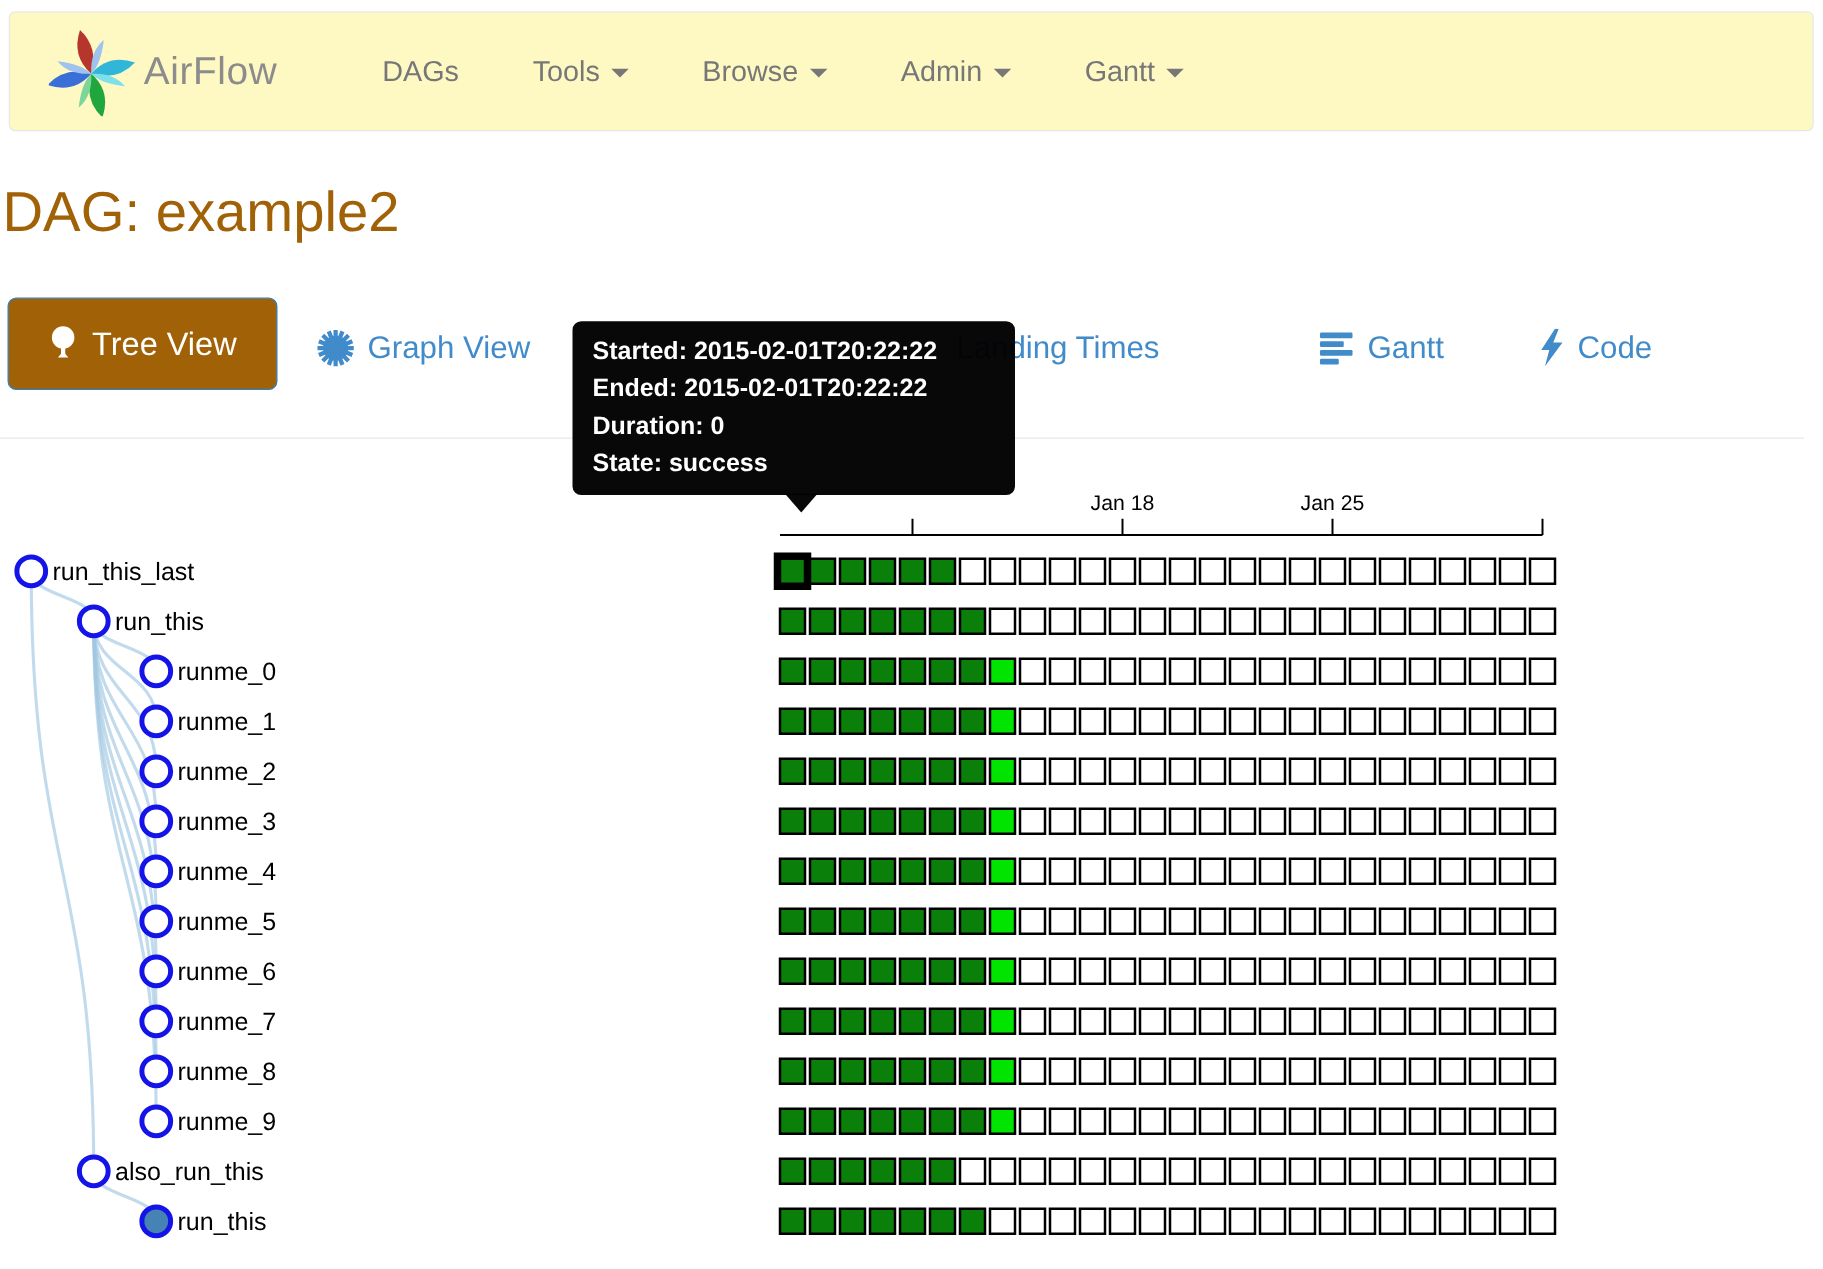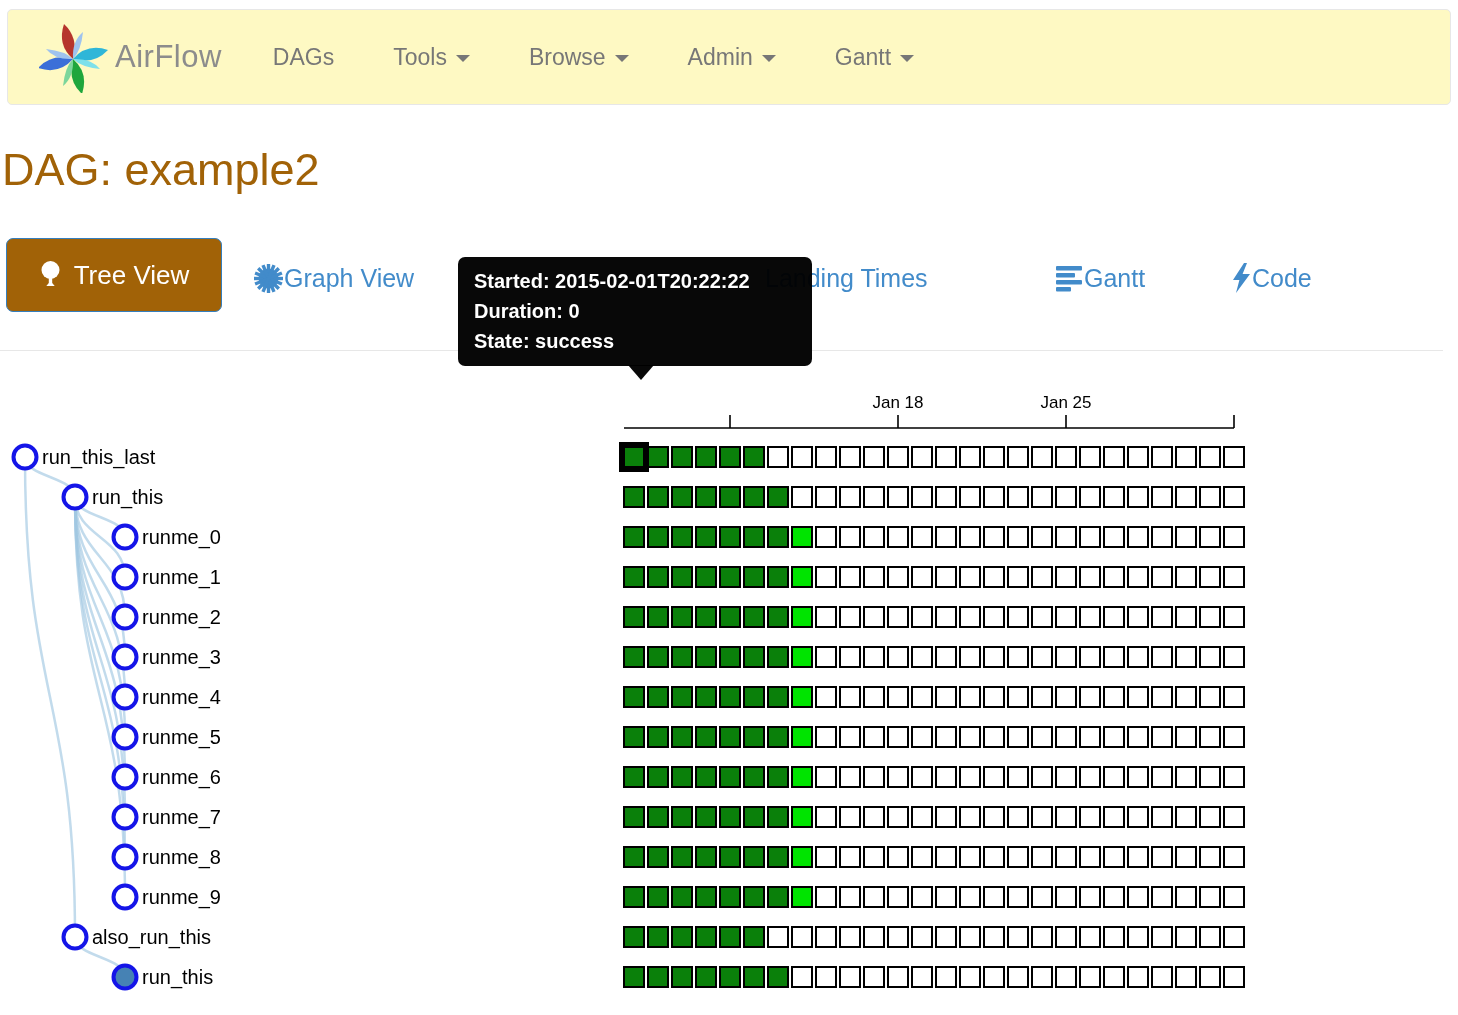--- a/index.html
+++ b/index.html
@@ -8,21 +8,21 @@
     font-family:"Liberation Sans","DejaVu Sans",sans-serif;color:#333;
   }
   
   .navbar{
     position:absolute;left:7px;top:9px;width:1442px;height:94px;
     background:#fef9c3;border:1px solid #e7e7e7;border-radius:5px;
     display:flex;align-items:center;
   }
   .brand{display:flex;align-items:center;margin-left:31px;cursor:pointer;}
   .brand-text{font-size:31px;color:#8c8c8c;margin-left:4px;letter-spacing:0.5px;}
-  .nav-items{display:flex;align-items:center;margin-left:51px;}
+  .nav-items{display:flex;align-items:center;margin-left:84px;}
   .nav-item{
     display:flex;align-items:center;gap:9px;font-size:23px;color:#777;
     margin-right:59px;cursor:pointer;text-decoration:none;white-space:nowrap;
   }
   .caret{
     width:0;height:0;border-left:7px solid transparent;border-right:7px solid transparent;
     border-top:7px solid #777;display:inline-block;margin-top:3px;
   }
   
   .page-title{
@@ -31,21 +31,21 @@
   
   .tabs{position:absolute;left:0;top:0;width:100%;height:0;z-index:2;}
   .btn-primary{
     position:absolute;left:6px;top:238px;width:216px;height:74px;
     background:#a16207;border:1px solid #357ebd;border-radius:7px;
     display:flex;align-items:center;justify-content:center;gap:12px;
     color:#fff;font-size:26px;cursor:pointer;
     font-family:"Liberation Sans","DejaVu Sans",sans-serif;
   }
   .tab{
-    position:absolute;top:256px;height:44px;display:flex;align-items:center;
+    position:absolute;top:256px;height:44px;display:flex;align-items:center;gap:10px;
     color:#428bca;font-size:25px;text-decoration:none;cursor:pointer;white-space:nowrap;
   }
   .tab svg{flex:0 0 auto;}
   
   .rule{position:absolute;left:0;top:350px;width:1443px;height:0;border-top:1px solid #e7e7e7;}
   
   #tree-svg{position:absolute;left:0;top:380px;z-index:1;}
   
   .d3-tip{
     position:absolute;left:458px;top:257px;width:322px;z-index:10;
@@ -572,16 +572,17 @@
     <rect x="1152" y="587" width="20" height="20" fill="#ffffff" stroke="#000000" stroke-width="2"></rect>
     <rect x="1176" y="587" width="20" height="20" fill="#ffffff" stroke="#000000" stroke-width="2"></rect>
     <rect x="1200" y="587" width="20" height="20" fill="#ffffff" stroke="#000000" stroke-width="2"></rect>
     <rect x="1224" y="587" width="20" height="20" fill="#ffffff" stroke="#000000" stroke-width="2"></rect>
     <circle cx="125" cy="597" r="11.5" fill="#4682b4" stroke="#1414e8" stroke-width="4"></circle>
     <text x="142" y="604" font-size="20" fill="#000000">run_this</text>
   </svg>
 
 <div class="d3-tip">
   <div>Started: 2015-02-01T20:22:22</div>
+  <div>Ended: 2015-02-01T20:22:22</div>
   <div>Duration: 0</div>
   <div>State: success</div>
   <div class="d3-tip-arrow"></div>
 </div>
 
 </body></html>

